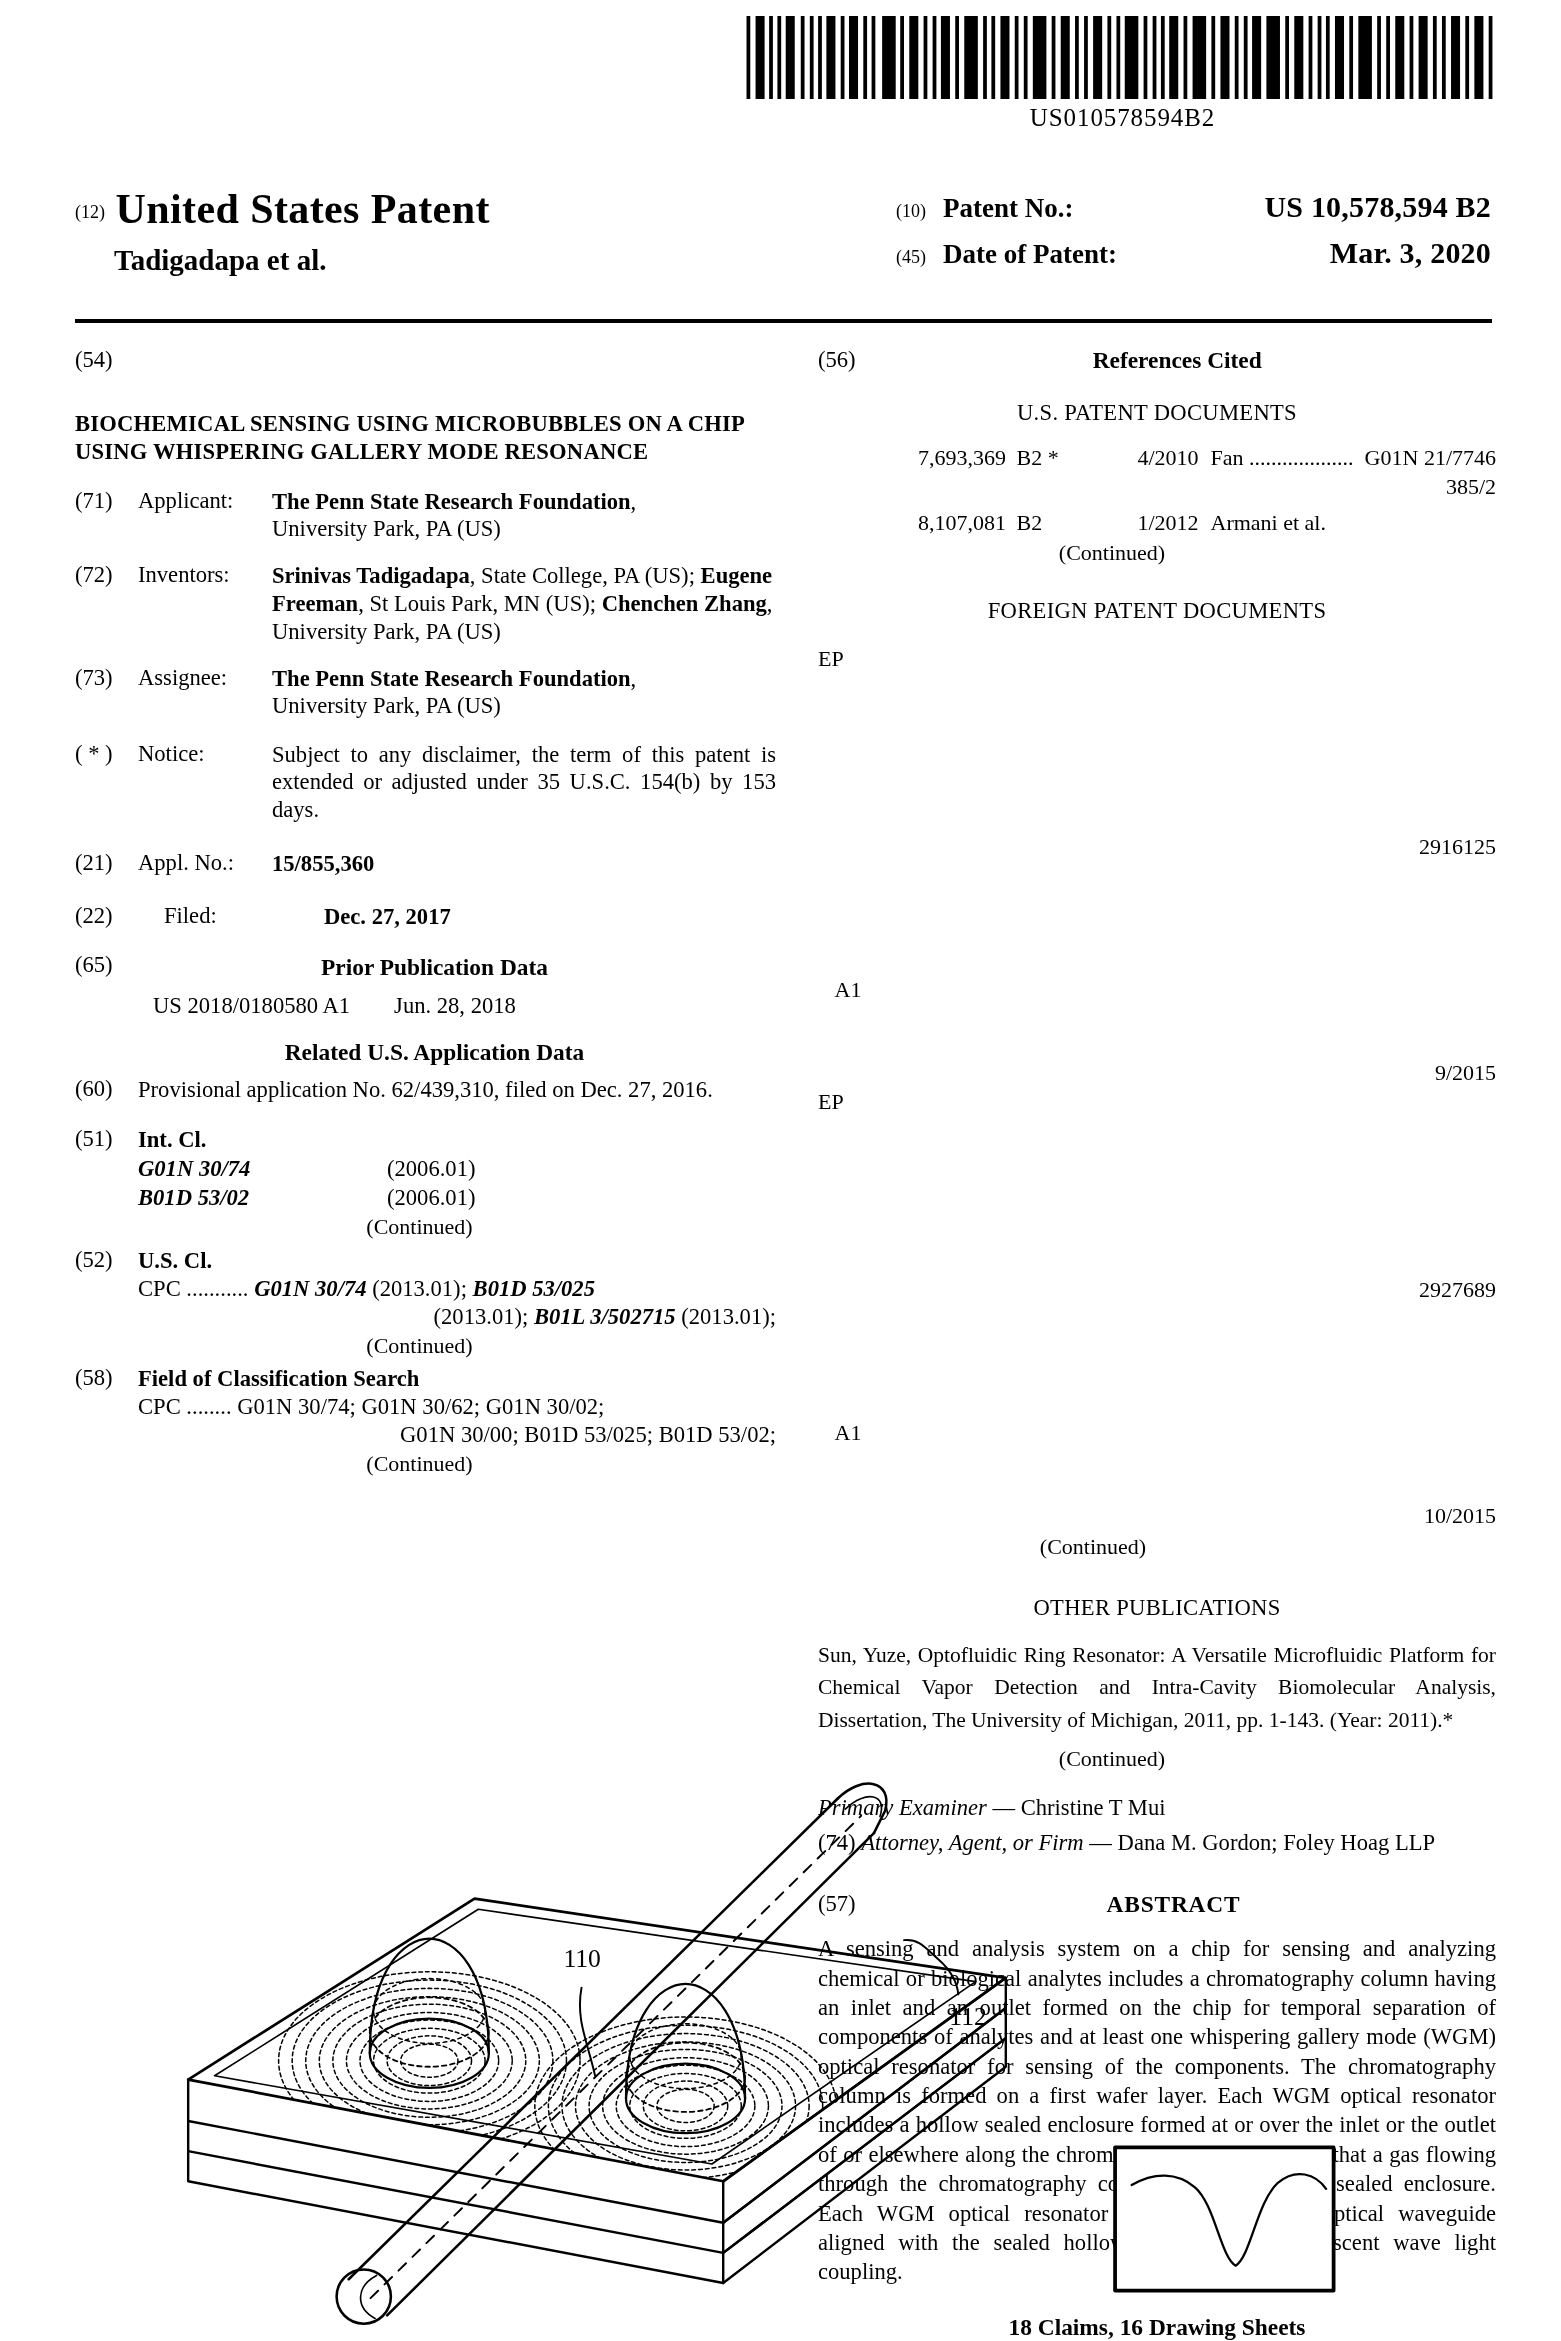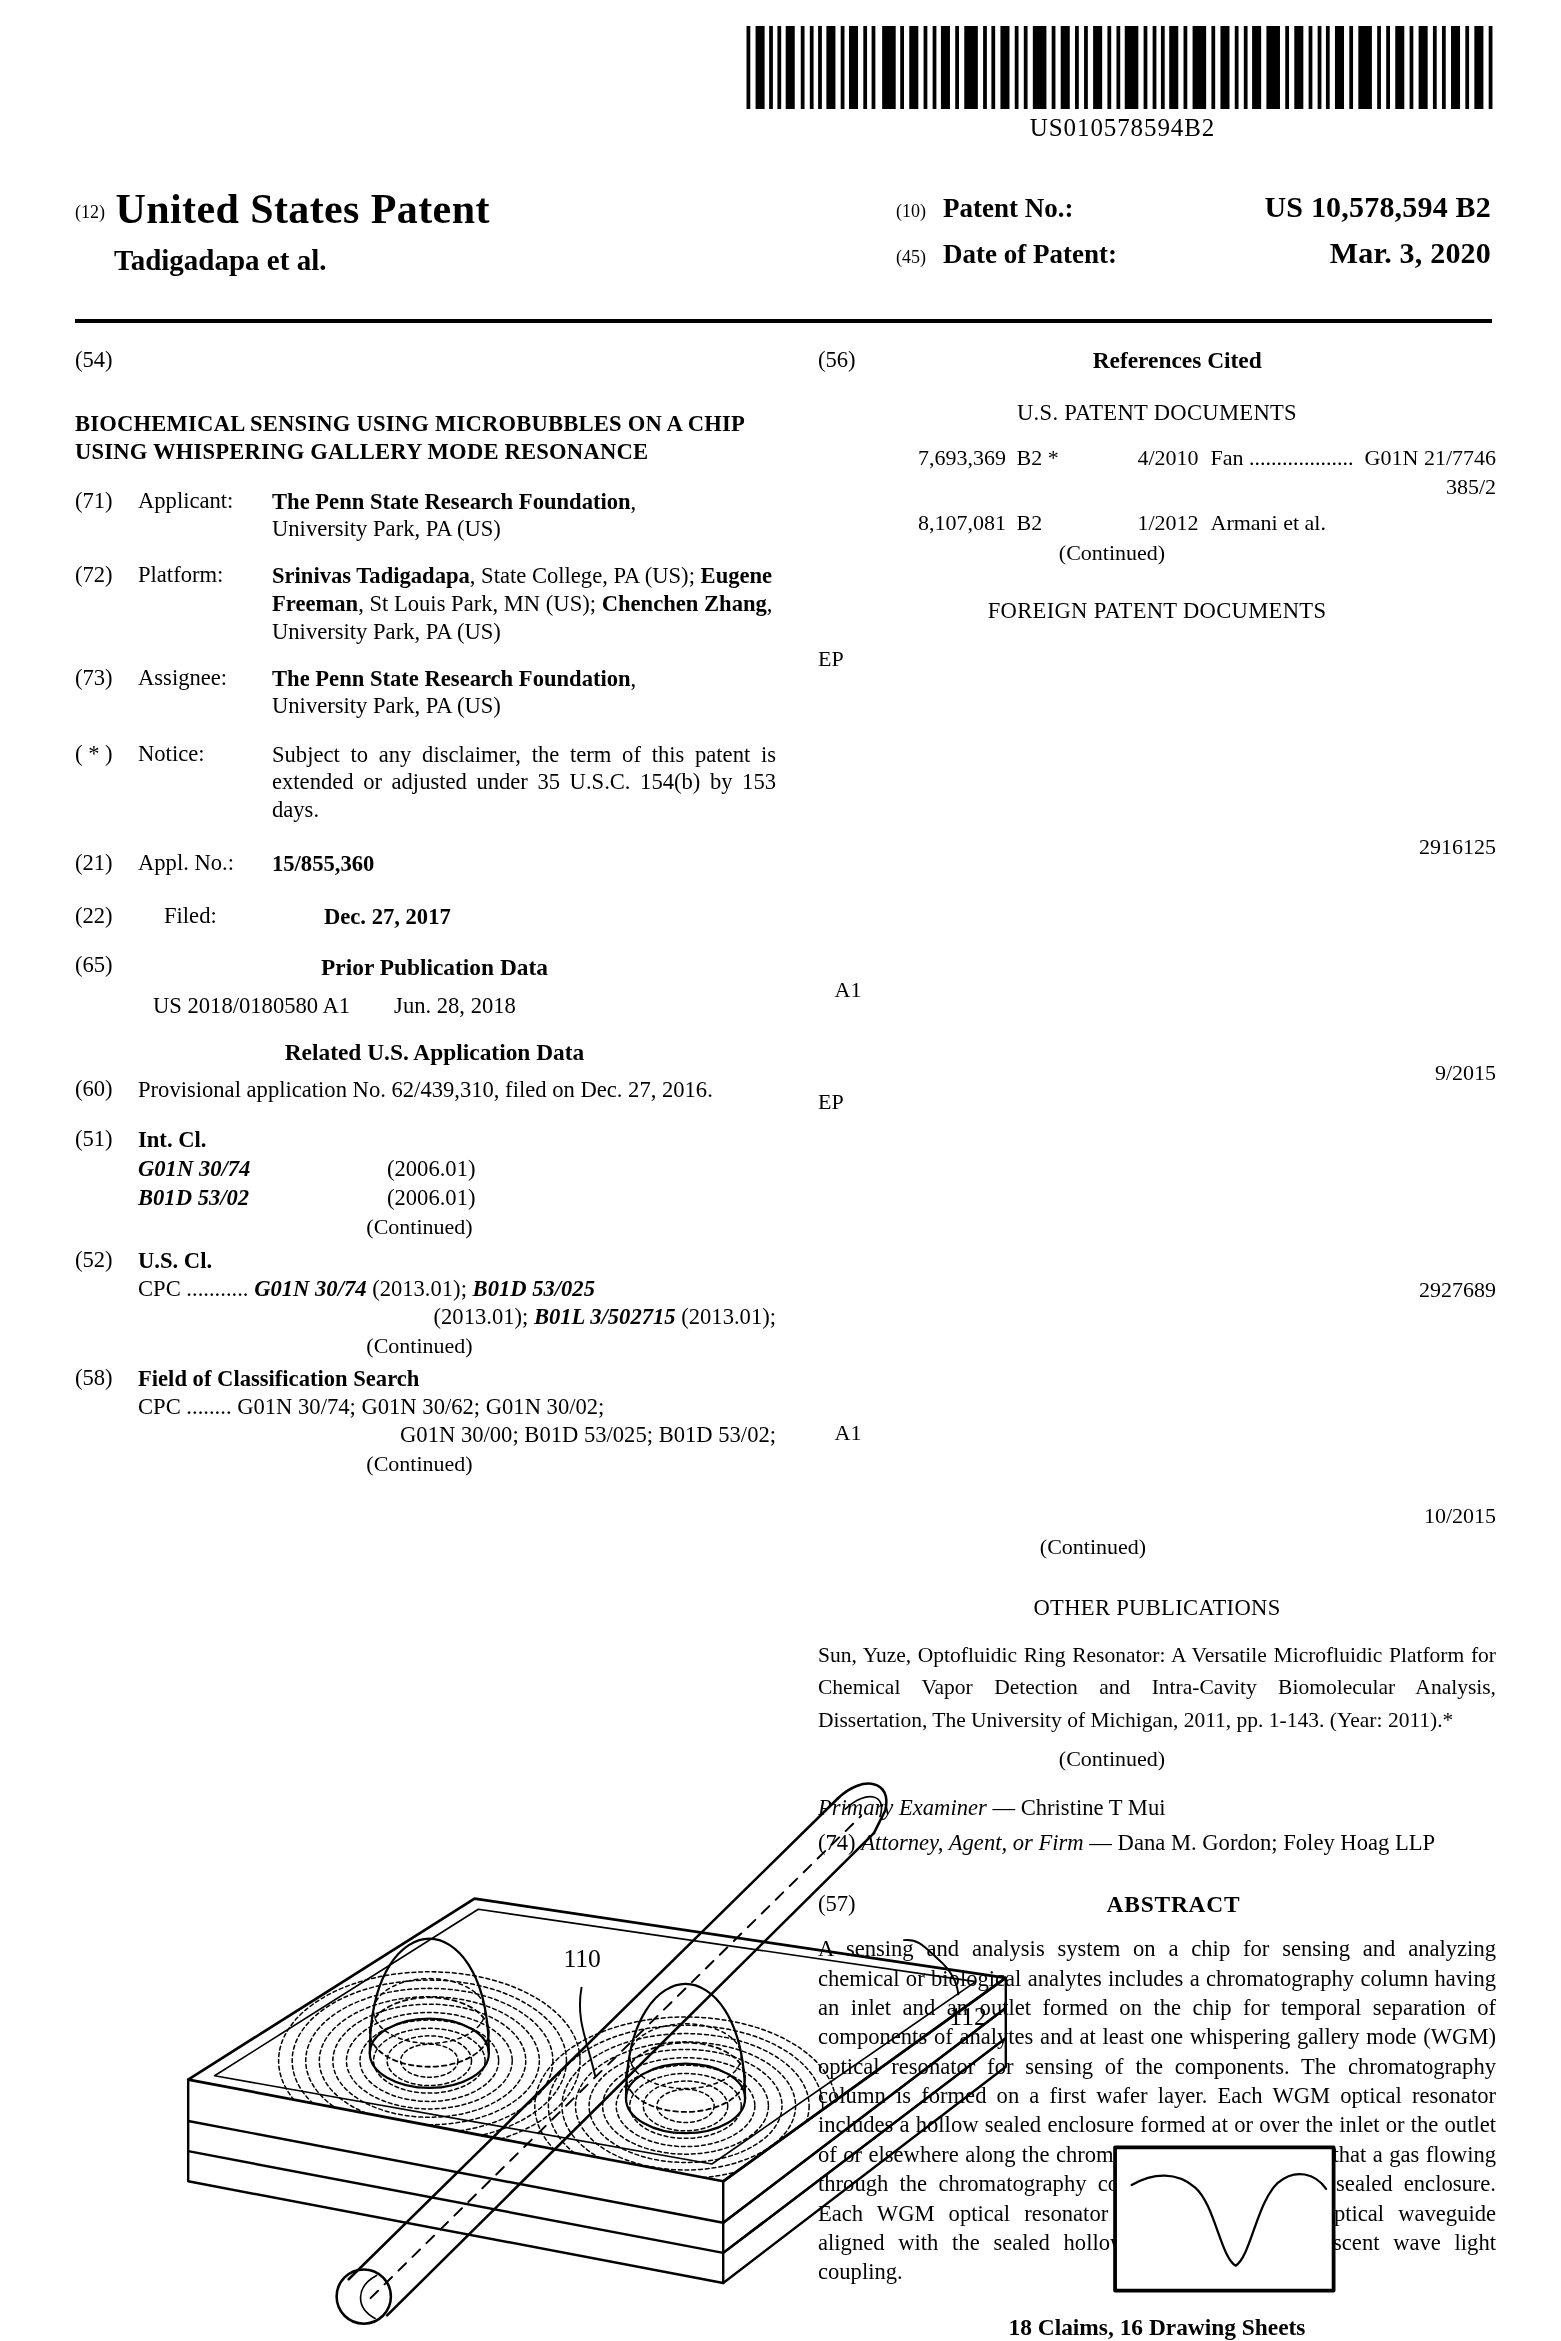--- a/index.html
+++ b/index.html
@@ -7,21 +7,21 @@
     width:1561px; height:2342px;
     font-family:"Liberation Serif", serif;
     color:#000;
     position:relative;
     overflow:hidden;
   }
   .page { position:absolute; inset:0; }
 
   
   .barcode-wrap{
-    position:absolute; left:742px; top:26px; width:761px; text-align:center;
+    position:absolute; left:742px; top:16px; width:761px; text-align:center;
   }
   .barcode{
     height:83px; width:100%;
     display:block;
   }
   .barcode-num{
     font-family:"Liberation Serif", serif;
     font-size:25px; letter-spacing:0.9px; margin-top:4.5px;
   }
 
@@ -198,21 +198,21 @@
     </div>
 
     <div class="fld" style="margin-bottom:19.6px;">
       <span class="num">(71)</span>
       <span class="lab">Applicant:</span>
       <span class="body"><span class="b">The Penn State Research Foundation</span>,<br><span>University Park, PA (US)</span></span>
     </div>
 
     <div class="fld" style="margin-bottom:19.6px;">
       <span class="num">(72)</span>
-      <span class="lab">Platform:</span>
+      <span class="lab">Inventors:</span>
       <span class="body"><span class="b">Srinivas Tadigadapa</span>, <span>State College, PA (US);</span> <span class="b">Eugene Freeman</span>, <span>St Louis Park, MN (US);</span> <span class="b">Chenchen Zhang</span>, <span>University Park, PA (US)</span></span>
     </div>
 
     <div class="fld" style="margin-bottom:21px;">
       <span class="num">(73)</span>
       <span class="lab">Assignee:</span>
       <span class="body"><span class="b">The Penn State Research Foundation</span>,<br><span>University Park, PA (US)</span></span>
     </div>
 
     <div class="fld" style="margin-bottom:26px;">

